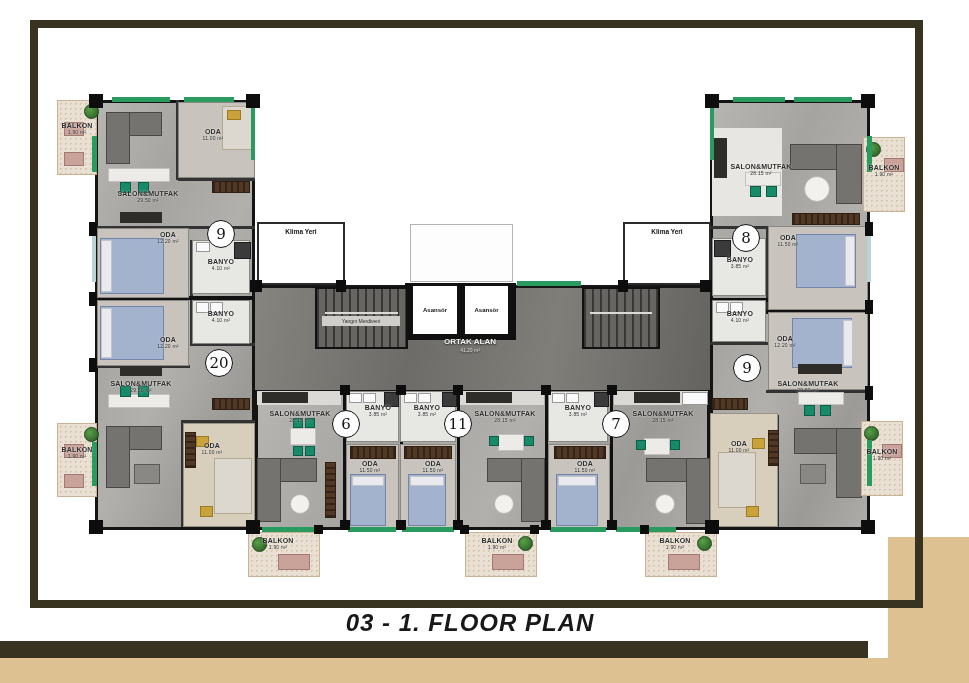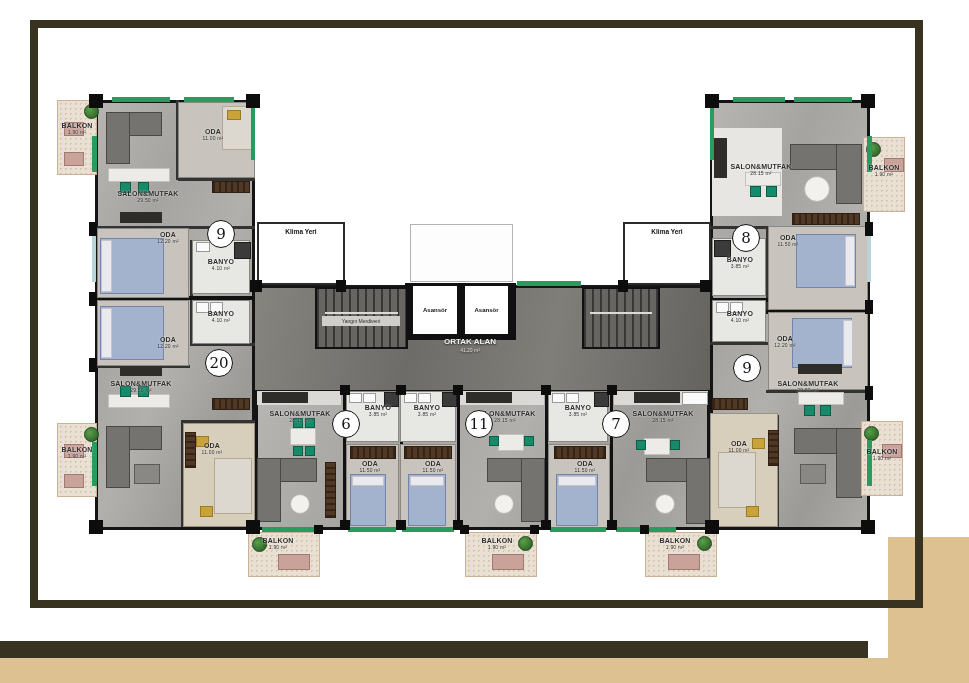--- a/index.html
+++ b/index.html
@@ -86,20 +86,21 @@
 </style>
 </head>
 <body>
 
 <div class="page">
 
   <div class="abs tan tan-corner"></div>
   <div class="abs tan tan-strip"></div>
   <div class="abs frame"></div>
   <div class="abs bottom-bar"></div>
+  <div class="abs title">03 - 1. FLOOR PLAN</div>
 
   <div class="abs wing" style="left:95px;top:100px;width:160px;height:430px;"></div>
   <div class="abs wing" style="left:710px;top:100px;width:160px;height:430px;"></div>
   <div class="abs corridor" style="left:255px;top:285px;width:455px;height:105px;"></div>
   <div class="abs wing" style="left:255px;top:390px;width:455px;height:140px;"></div>
 
   <div class="abs whiteroom" style="left:257px;top:222px;width:88px;height:63px;">
     <span class="klabel">Klima Yeri</span>
     </div>
   <div class="abs whiteroom" style="left:623px;top:222px;width:88px;height:63px;">
@@ -316,21 +317,21 @@
   <div class="abs rnd" style="left:494px;top:494px;width:18px;height:18px;"></div>
   <div class="abs rlabel" style="left:403px;top:404px;width:48px;">
     <span>BANYO</span>
     <span class="area">3.85 m²</span></div>
   <div class="abs rlabel" style="left:410px;top:460px;width:46px;">
     <span>ODA</span>
     <span class="area">11.50 m²</span></div>
   <div class="abs rlabel" style="left:469px;top:410px;width:72px;">
     <span>SALON&amp;MUTFAK</span>
     <span class="area">28.15 m²</span></div>
-  <div class="abs numc" style="left:465px;top:410px;text-align:center;">11</div>
+  <div class="abs numc" style="left:444px;top:410px;text-align:center;">11</div>
 
   <div class="abs fl-ban" style="left:548px;top:391px;width:60px;height:51px;"></div>
   <div class="abs fix" style="left:552px;top:393px;width:11px;height:8px;"></div>
   <div class="abs fix" style="left:566px;top:393px;width:11px;height:8px;"></div>
   <div class="abs shw" style="left:594px;top:392px;width:13px;height:13px;"></div>
   <div class="abs fl-bed" style="left:548px;top:444px;width:62px;height:84px;"></div>
   <div class="abs ward" style="left:554px;top:446px;width:50px;height:11px;"></div>
   <div class="abs bed" style="left:556px;top:474px;width:40px;height:50px;"></div>
   <div class="abs pil" style="left:558px;top:476px;width:36px;height:8px;"></div>
   <div class="abs kit" style="left:614px;top:391px;width:94px;height:14px;"></div>

